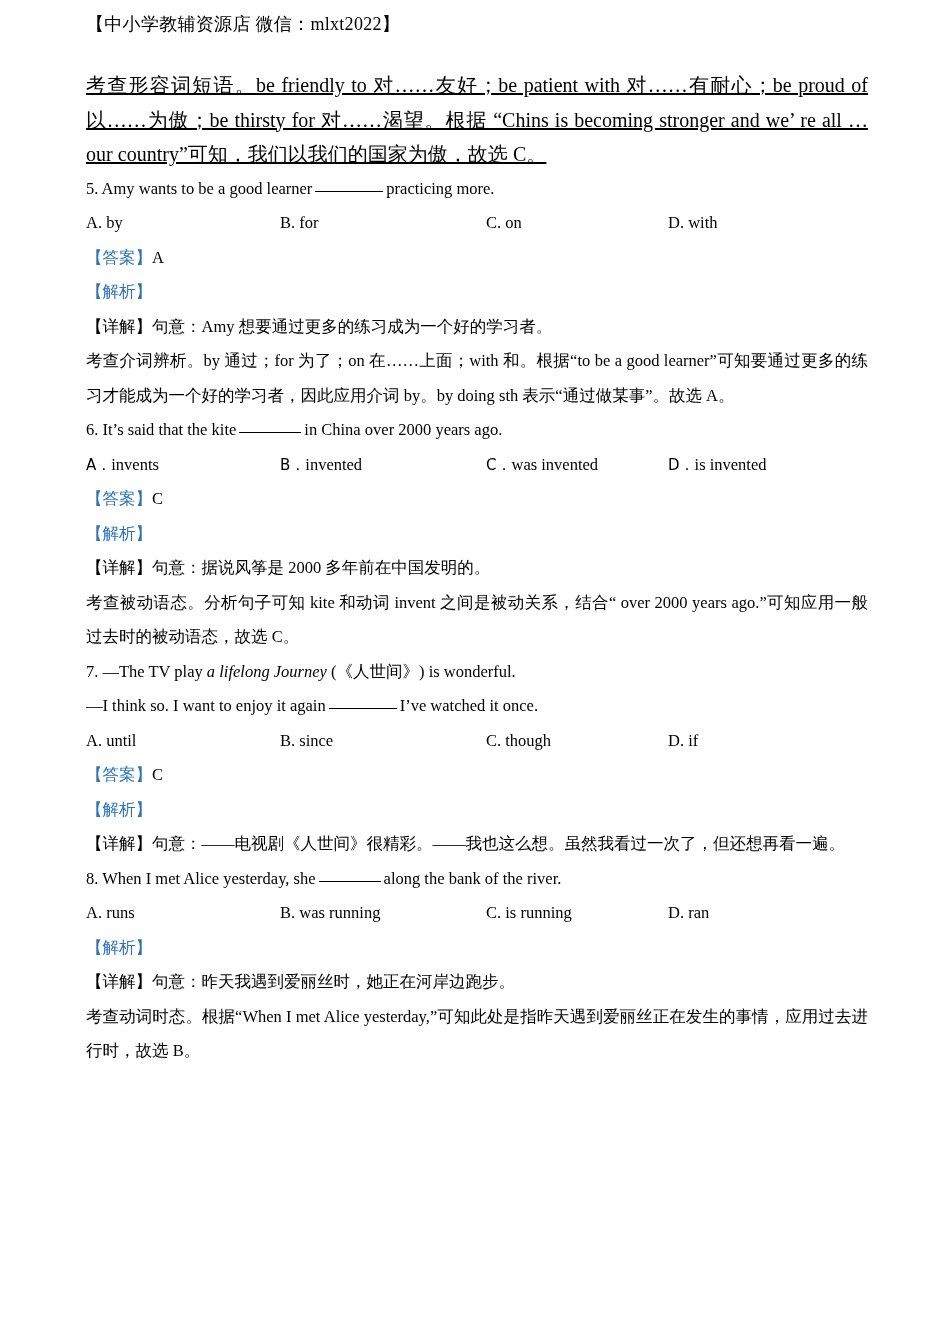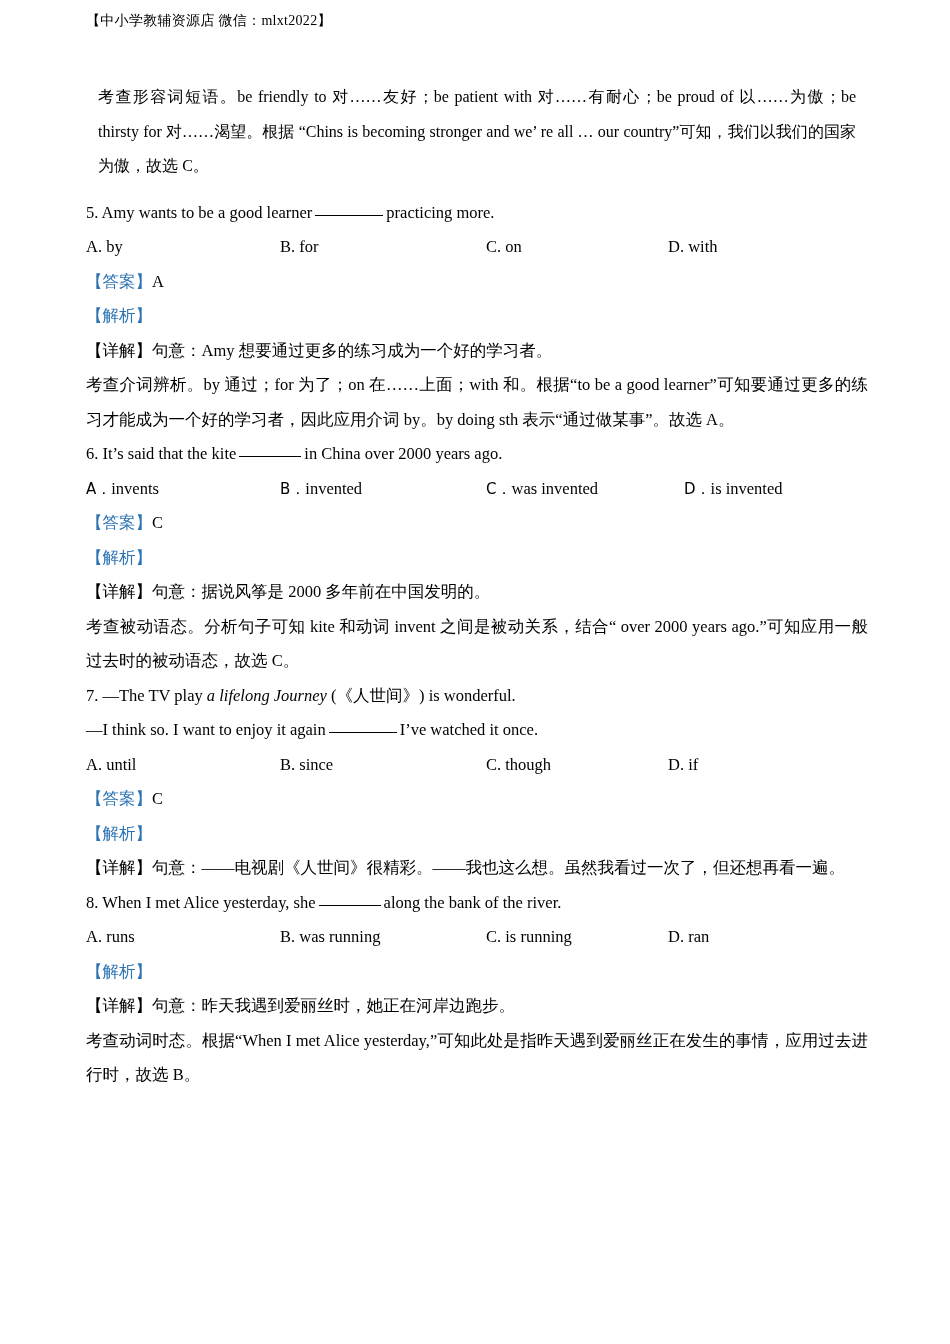--- a/index.html
+++ b/index.html
@@ -19,40 +19,41 @@
     width: 950px;
     height: 1344px;
     box-sizing: border-box;
     padding: 0;
     overflow: hidden;
   }
   .header-note {
     position: absolute;
     top: 12px;
     left: 86px;
-    font-size: 14px;
+    font-size: 18px;
     letter-spacing: 0.3px;
     color: #000;
     font-family: "Liberation Serif", "DejaVu Serif", serif;
     white-space: nowrap;
   }
   .content {
     position: absolute;
     top: 68px;
     left: 86px;
     width: 782px;
   }
   
   .para {
-    font-size: 16px;
-    line-height: 34.5px;
-    margin: 12px;
+    font-size: 20px;
+    line-height: 34.5px;
+    margin: 0;
     text-align: justify;
     text-justify: inter-ideograph;
     word-spacing: 0.2px;
+    text-decoration: underline;
   }
   .para-explain {
     font-size: 16.5px;
     line-height: 34.5px;
     margin: 0;
     text-align: justify;
     text-justify: inter-ideograph;
   }
   .question {
     font-size: 16.5px;
@@ -90,21 +91,21 @@
   .opt-b { left: 194px; }
   .opt-c { left: 388px; margin-left: 12px; }
   .opt-d { left: 582px; }
   
   .options-alt .opt {
     font-family: "Liberation Serif", "DejaVu Serif", serif;
   }
   .options-alt .opt-a { left: 0px; }
   .options-alt .opt-b { left: 194px; }
   .options-alt .opt-c { left: 388px; }
-  .options-alt .opt-d { left: 598px; }
+  .options-alt .opt-d { left: 582px; }
   .opt-letter-alt {
     font-family: "DejaVu Sans", sans-serif;
     font-size: 15px;
   }
   .marker {
     color: #2e74b5;
   }
   .marker-line {
     font-size: 16.5px;
     line-height: 34.5px;

